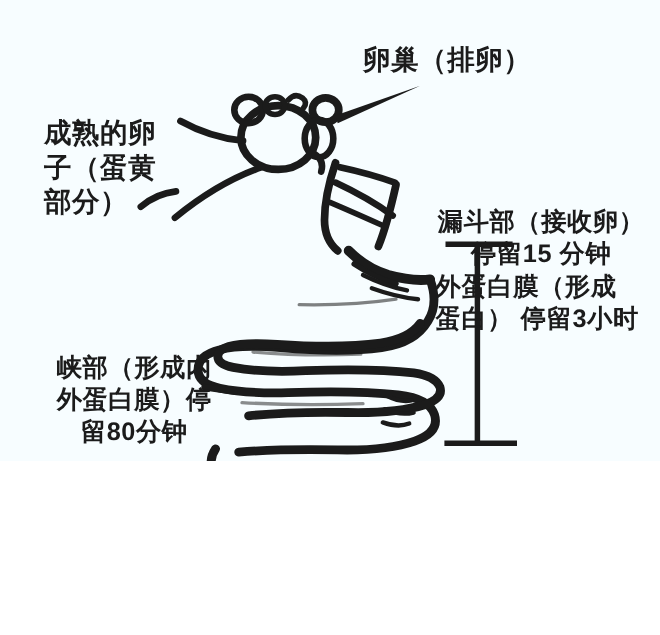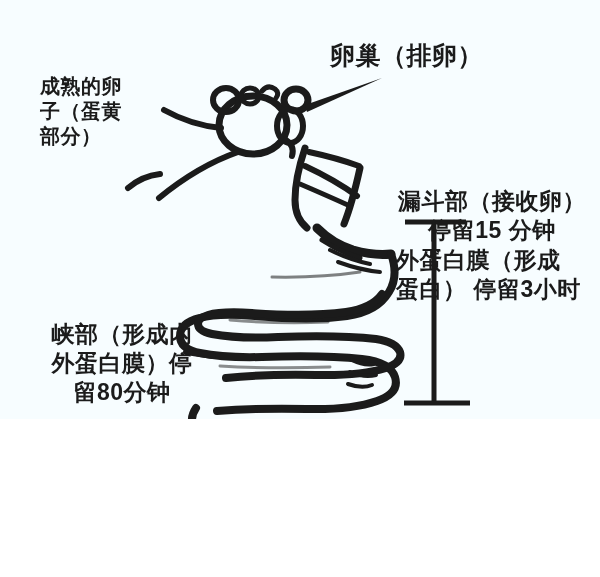--- a/index.html
+++ b/index.html
@@ -28,21 +28,21 @@
   .label {
     position: absolute;
     font-family: "Liberation Sans", "DejaVu Sans", sans-serif;
     font-weight: bold;
     color: #1b1b1b;
     line-height: 1.26;
     letter-spacing: 0.5px;
     white-space: pre-line;
   }
   .lbl-ovary        { left: 330px; top: 40px;  font-size: 25px; }
-  .lbl-mature-ovum  { left: 40px;  top: 74px;  font-size: 20px; width: 150px; }
+  .lbl-mature-ovum  { left: 40px;  top: 106px;  font-size: 25px; width: 150px; }
   .lbl-infundibulum { left: 384px; top: 146px; font-size: 23px; width: 216px; text-align: center; margin-top: 41px; }
   .lbl-magnum       { left: 396px; top: 246px; font-size: 23px; width: 204px; }
   .lbl-isthmus      { left: 38px;  top: 320px; font-size: 23px; width: 168px; text-align: center; }
   .lbl-uterus       { left: 24px;  top: 428px; font-size: 23px; width: 178px; }
 </style>
 </head>
 <body>
 
 <div id="stage">
 

